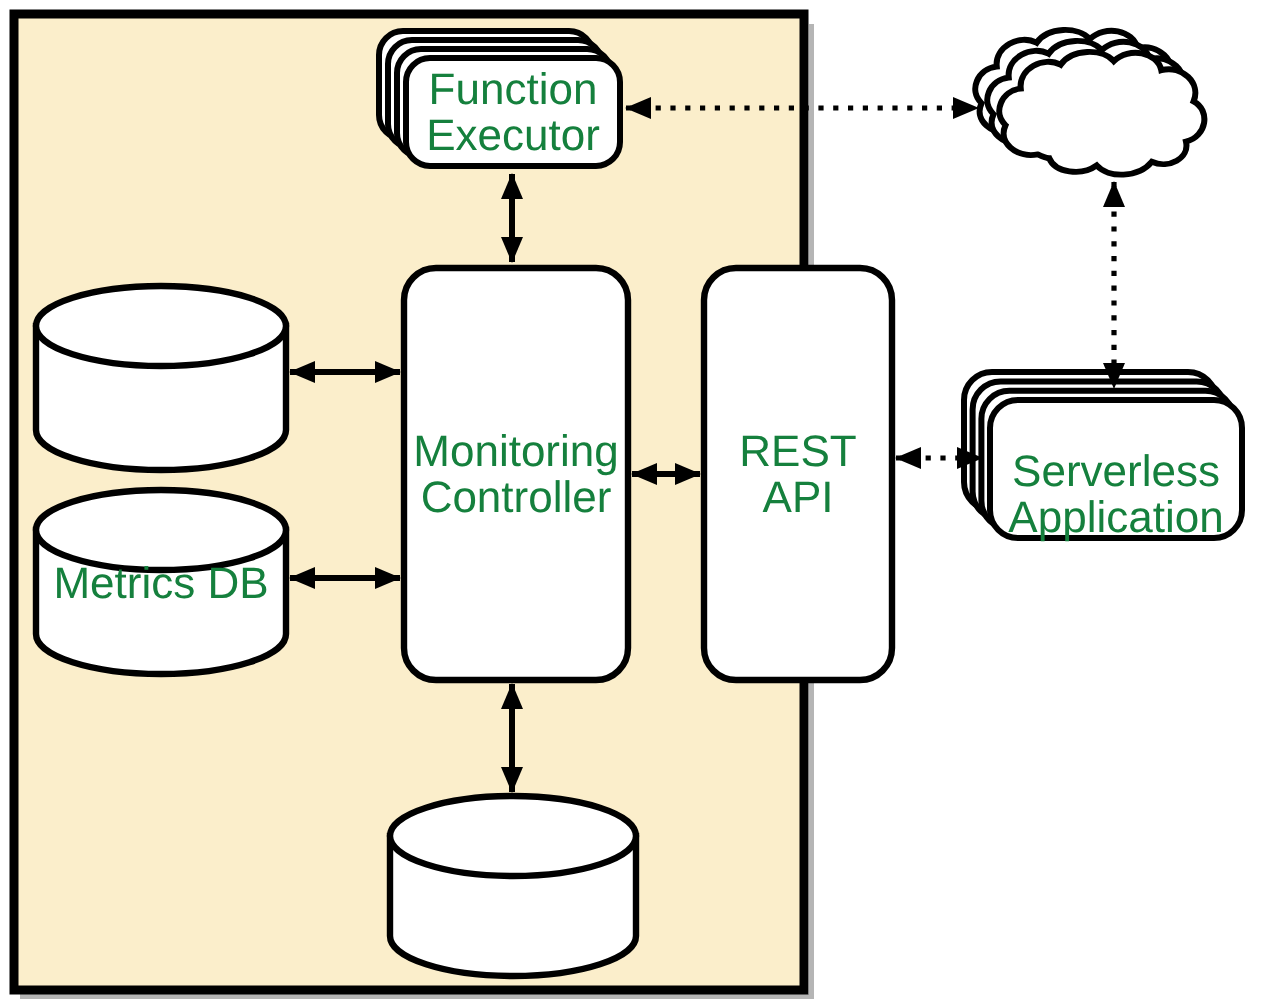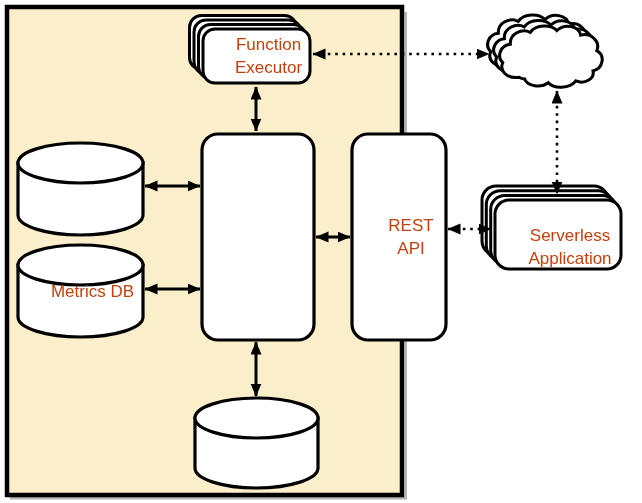--- a/index.html
+++ b/index.html
@@ -8,25 +8,24 @@
     width:642px;height:503px;
     background:#ffffff;
     font-family:"Liberation Sans", sans-serif;
     overflow:hidden;
   }
   .stage svg{position:absolute;left:0;top:0;}
   .node-label{
     position:absolute;
     display:flex;align-items:center;justify-content:center;
     text-align:center;
-    font-size:17px;line-height:23px;
-    color:#c2410c;
+    font-size:22px;line-height:23px;
+    color:#15803d;
     white-space:pre-line;
     pointer-events:none;
-    padding-left:12px;
   }
 </style>
 </head>
 <body>
 
 <div class="stage">
 
   <svg width="642" height="503" viewBox="0 0 642 503">
     <defs>
       <marker id="ah" markerUnits="userSpaceOnUse" markerWidth="15" markerHeight="13" refX="12.5" refY="5.5" orient="auto-start-reverse">
@@ -98,20 +97,22 @@
     </g>
   </svg>
 
   <div class="node-label" style="left:203px;top:29px;width:107px;height:54px;">Function
 Executor</div>
 
 
 
   <div class="node-label" style="left:18px;top:256px;width:125px;height:70px;">Metrics DB</div>
 
+  <div class="node-label" style="left:202px;top:134px;width:112px;height:206px;">Monitoring
+Controller</div>
 
   <div class="node-label" style="left:352px;top:134px;width:94px;height:206px;">REST
 API</div>
 
 
   <div class="node-label" style="left:495px;top:212px;width:126px;height:69px;">Serverless
 Application</div>
 
 </div>
 

